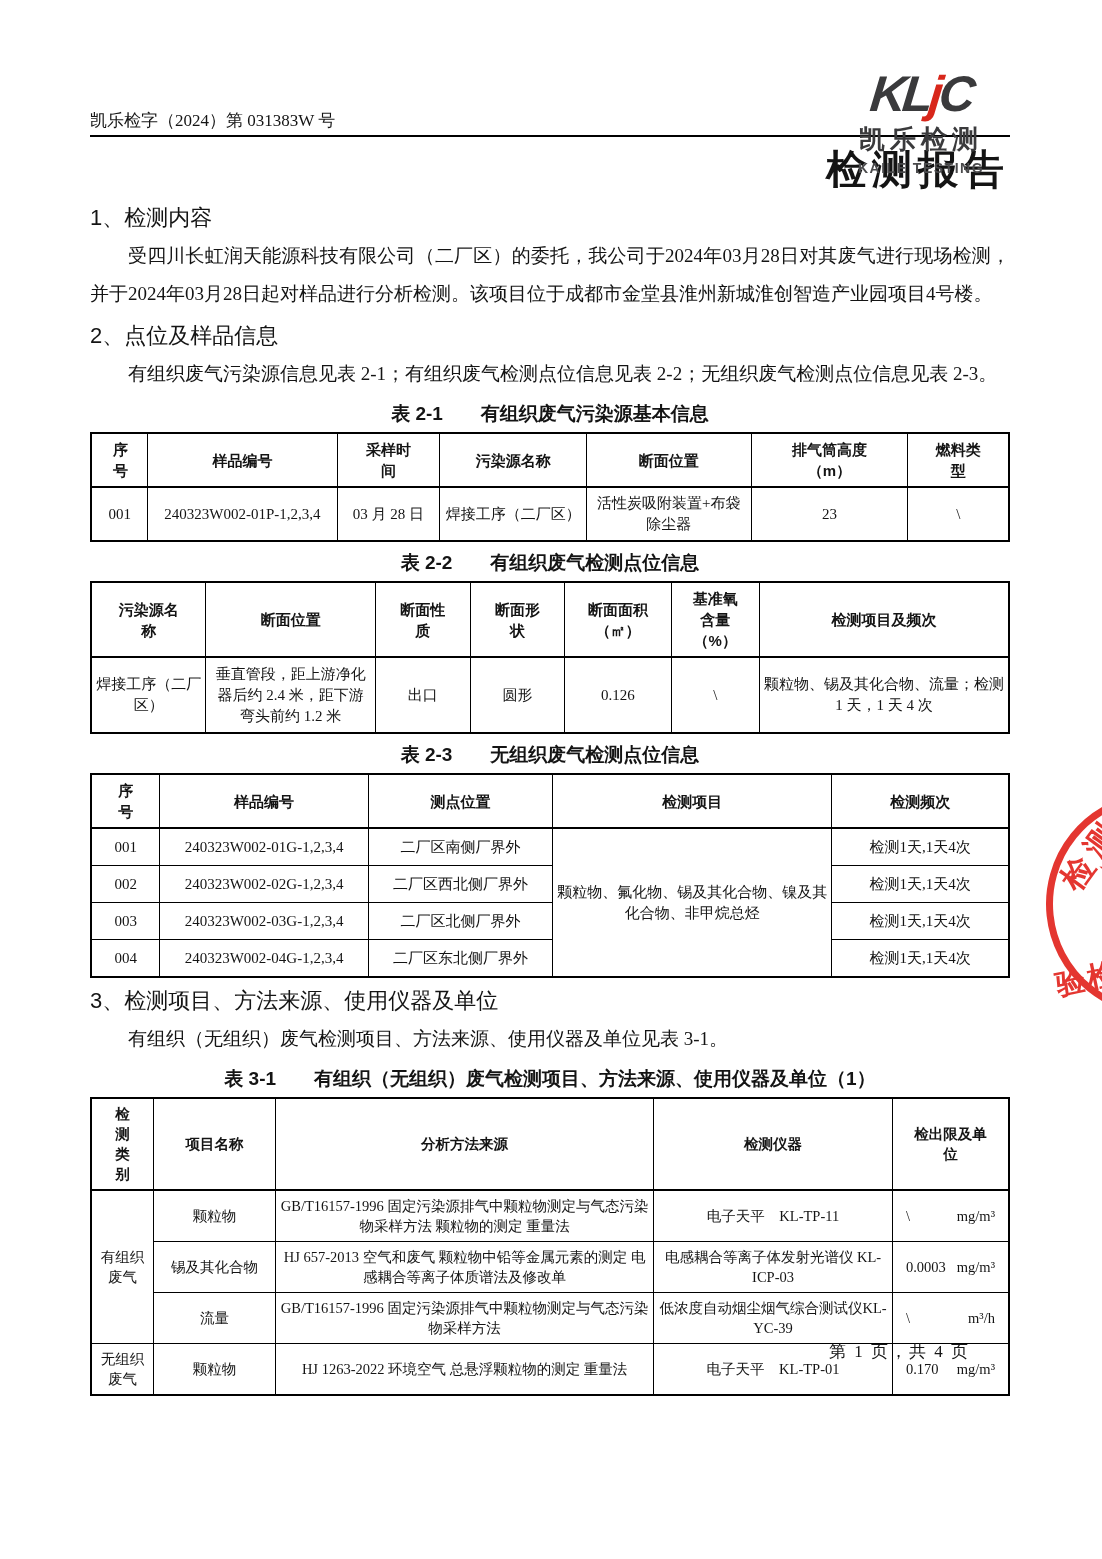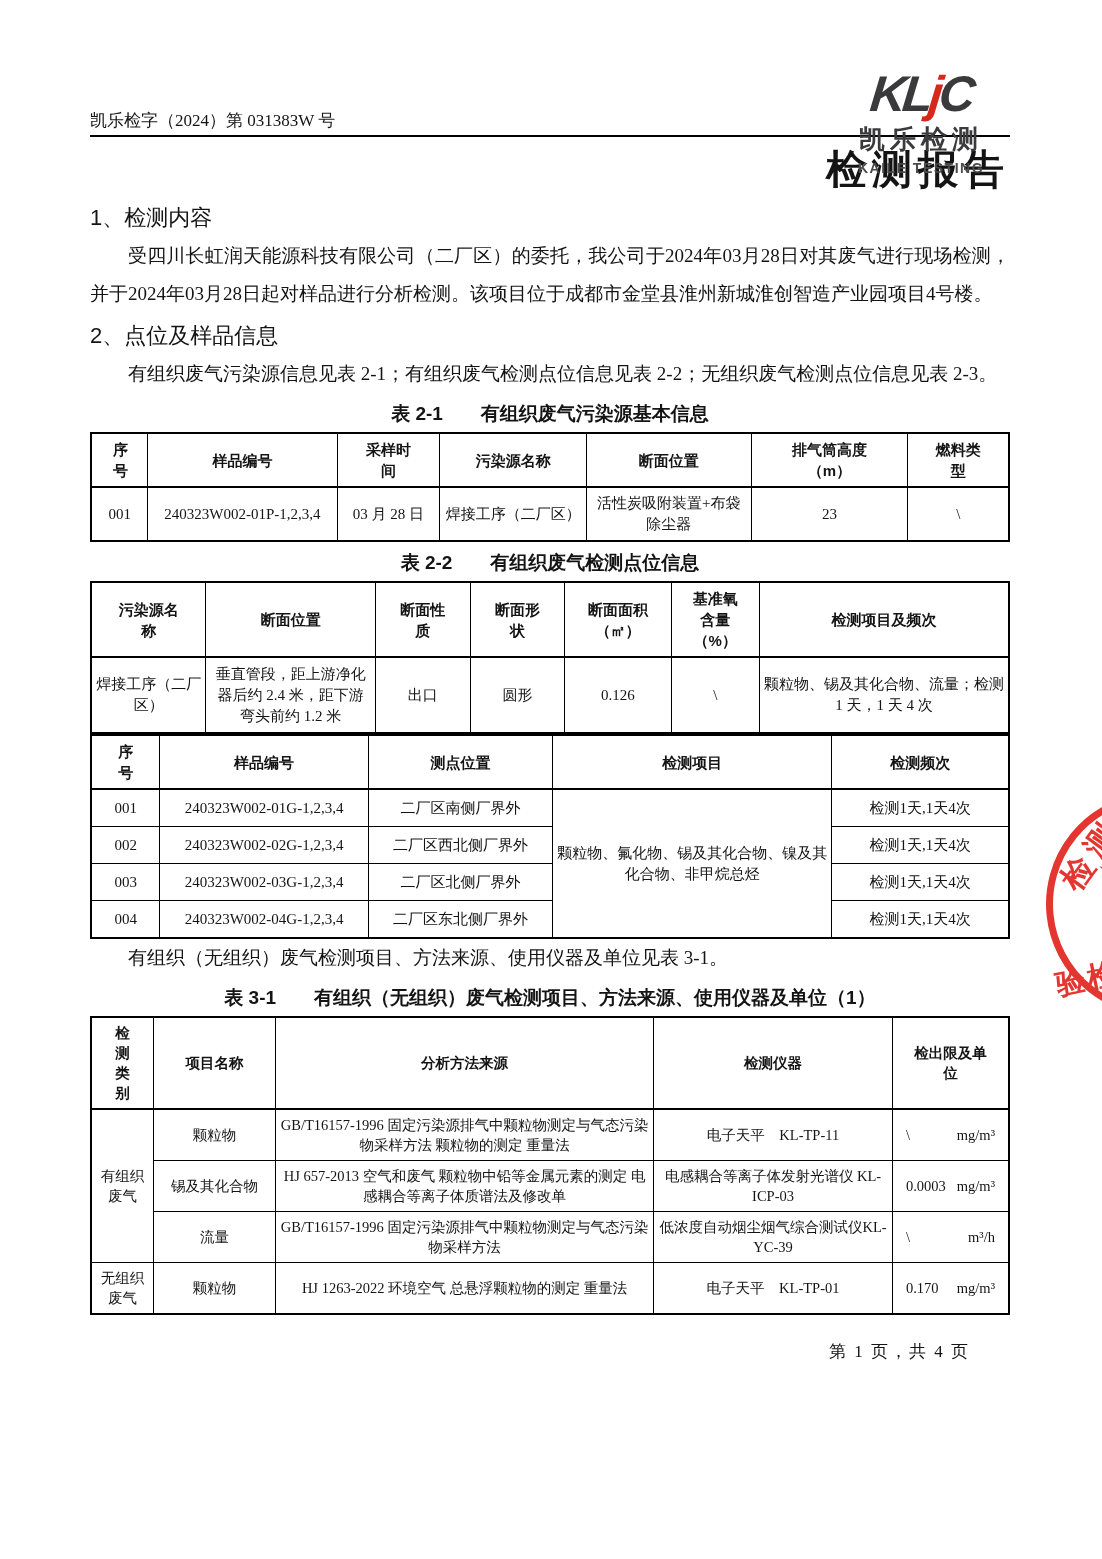--- a/index.html
+++ b/index.html
@@ -148,20 +148,21 @@
         <td>垂直管段，距上游净化器后约 2.4 米，距下游弯头前约 1.2 米</td>
         <td>出口</td>
         <td>圆形</td>
         <td>0.126</td>
         <td>\</td>
         <td>颗粒物、锡及其化合物、流量；检测 1 天，1 天 4 次</td>
       </tr>
     </tbody>
       </table>
 
+    <div class="tbl-caption">表 2-3　　无组织废气检测点位信息</div>
     <table class="t23">
       <colgroup>
           <col style="width:7.5%">
           <col style="width:22.7%">
           <col style="width:20.1%">
           <col style="width:30.4%">
           <col style="width:19.3%">
         </colgroup>
       <tbody>
           <tr>
@@ -192,20 +193,21 @@
       </tr>
       <tr>
         <td>004</td>
         <td>240323W002-04G-1,2,3,4</td>
         <td>二厂区东北侧厂界外</td>
         <td>检测1天,1天4次</td>
       </tr>
     </tbody>
       </table>
 
+    <div class="sec-heading">3、检测项目、方法来源、使用仪器及单位</div>
     <p class="para">有组织（无组织）废气检测项目、方法来源、使用仪器及单位见表 3-1。</p>
 
     <div class="tbl-caption">表 3-1　　有组织（无组织）废气检测项目、方法来源、使用仪器及单位（1）</div>
     <table class="t31">
       <colgroup>
           <col style="width:6.8%">
           <col style="width:13.3%">
           <col style="width:41.2%">
           <col style="width:26%">
           <col style="width:12.7%">

